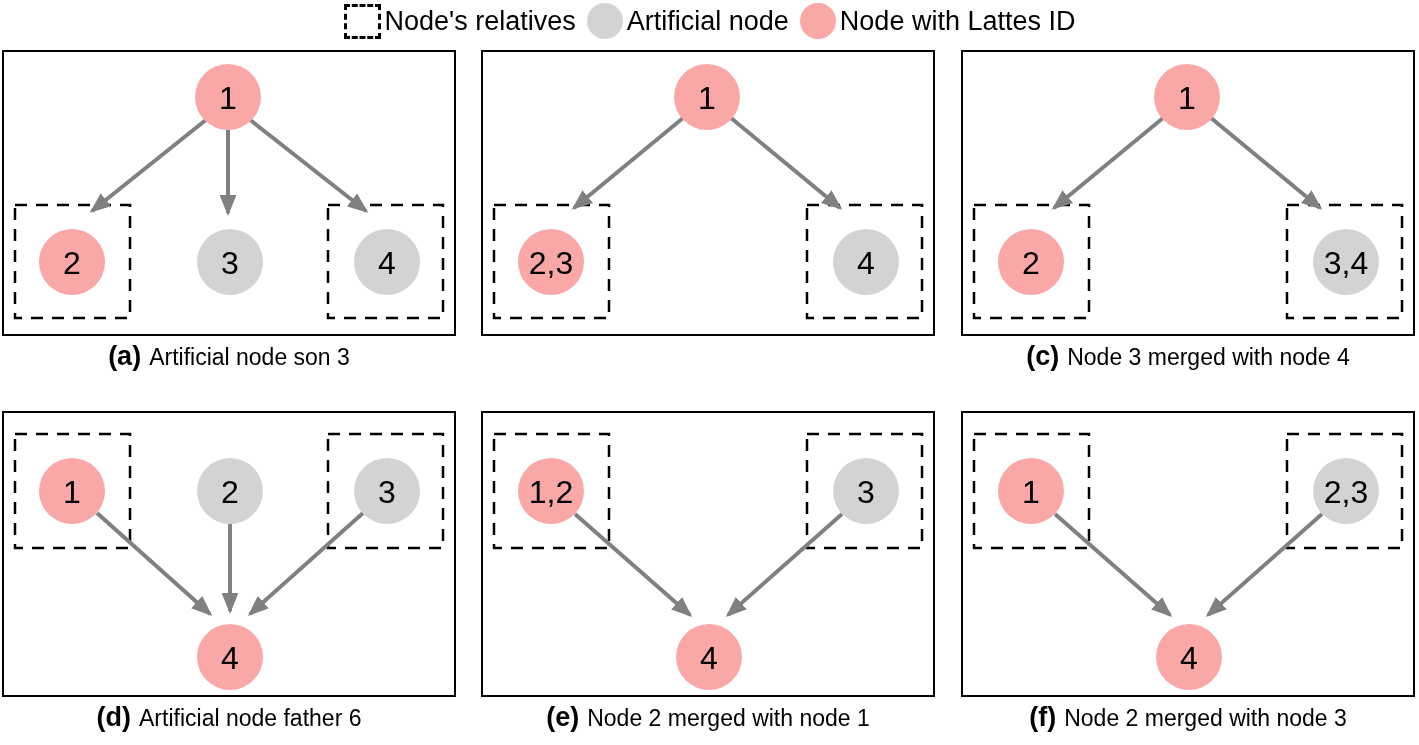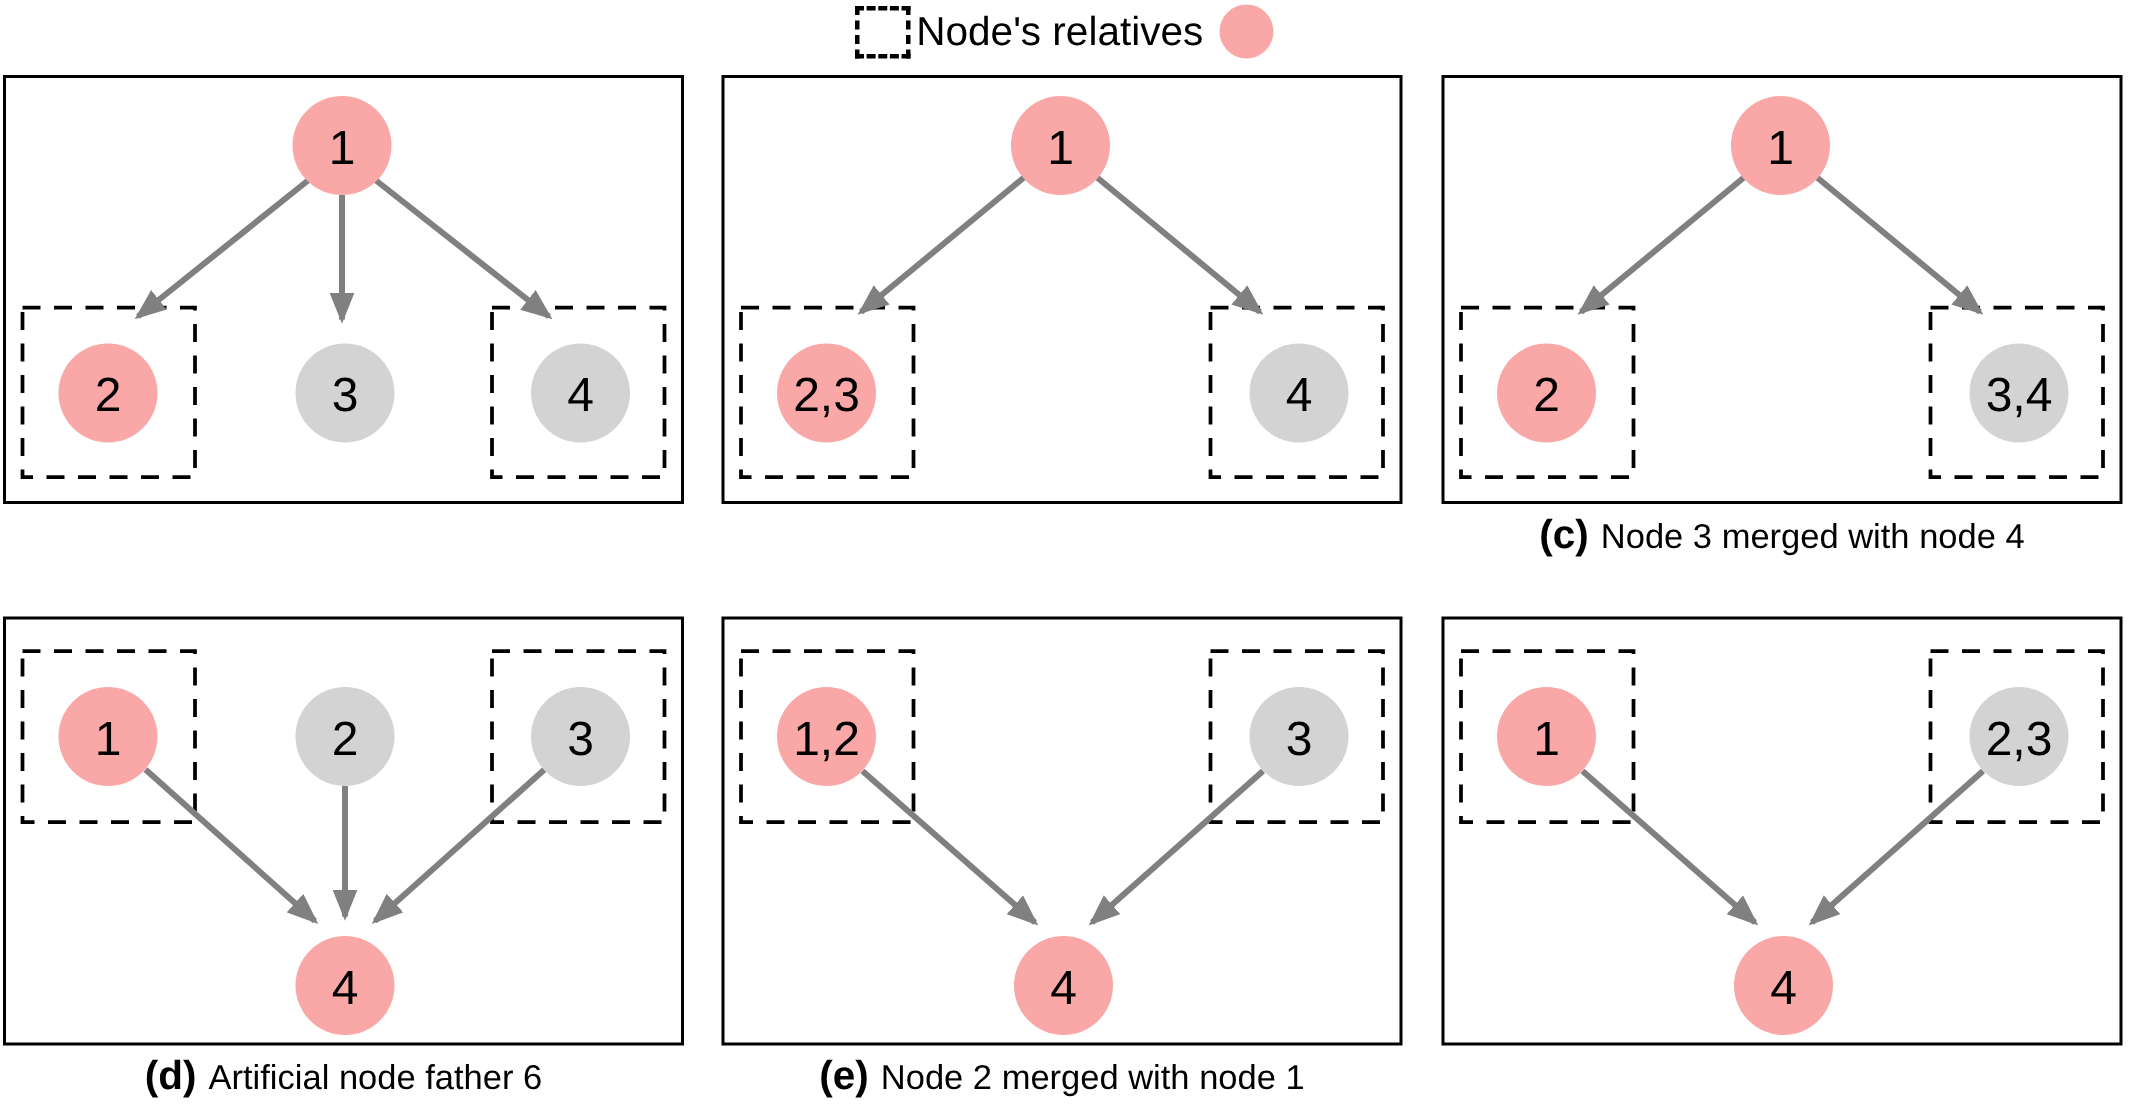--- a/index.html
+++ b/index.html
@@ -52,41 +52,49 @@
       </marker>
     </defs>
   </svg>
 
   <div class="legend">
     <div class="legend-item">
       <span class="swatch dashed"></span>
       <span class="legend-label">Node's relatives</span>
     </div>
     <div class="legend-item">
+      <span class="swatch circle" style="background-color: rgb(211, 211, 211);"></span>
+      <span class="legend-label">Artificial node</span>
+    </div>
+    <div class="legend-item">
       <span class="swatch circle" style="background-color: rgb(249, 167, 167);"></span>
+      <span class="legend-label">Node with Lattes ID</span>
     </div>
   </div>
 
   <div class="cell c0 r0">
     <div class="panel">
       <svg class="graph" viewBox="0 0 450 282">
         <rect class="rel-box" x="11" y="153" width="115" height="113"></rect>
         <rect class="rel-box" x="324" y="153" width="115" height="113"></rect>
         <line class="edge" x1="203" y1="67" x2="88" y2="159" stroke="#808080"></line>
         <line class="edge" x1="224" y1="78" x2="224" y2="161" stroke="#808080"></line>
         <line class="edge" x1="245" y1="67" x2="362" y2="159" stroke="#808080"></line>
         <circle cx="224" cy="45" r="33" fill="#f9a7a7"></circle>
         <circle cx="68" cy="210" r="33" fill="#f9a7a7"></circle>
         <circle cx="226" cy="210" r="33" fill="#d3d3d3"></circle>
         <circle cx="383" cy="210" r="33" fill="#d3d3d3"></circle>
         <text x="224" y="46">1</text>
         <text x="68" y="211">2</text>
         <text x="226" y="211">3</text>
         <text x="383" y="211">4</text>
       </svg>
+    </div>
+    <div class="caption">
+      <span class="tag">(a)</span><span>Artificial node son 3</span>
     </div>
   </div>
 
   <div class="cell c1 r0">
     <div class="panel">
       <svg class="graph" viewBox="0 0 450 282">
         <rect class="rel-box" x="11" y="153" width="115" height="113"></rect>
         <rect class="rel-box" x="324" y="153" width="115" height="113"></rect>
         <line class="edge" x1="200" y1="66" x2="91" y2="156" stroke="#808080"></line>
         <line class="edge" x1="248" y1="66" x2="357" y2="156" stroke="#808080"></line>
@@ -171,15 +179,18 @@
         <line class="edge" x1="92" y1="101" x2="207" y2="202" stroke="#808080"></line>
         <line class="edge" x1="359" y1="101" x2="245" y2="202" stroke="#808080"></line>
         <circle cx="68" cy="78" r="33" fill="#f9a7a7"></circle>
         <circle cx="383" cy="78" r="33" fill="#d3d3d3"></circle>
         <circle cx="226" cy="244" r="33" fill="#f9a7a7"></circle>
         <text x="68" y="79">1</text>
         <text x="383" y="79">2,3</text>
         <text x="226" y="245">4</text>
       </svg>
     </div>
+    <div class="caption">
+      <span class="tag">(f)</span><span>Node 2 merged with node 3</span>
+    </div>
   </div>
 
 </div>
 
 </body></html>

